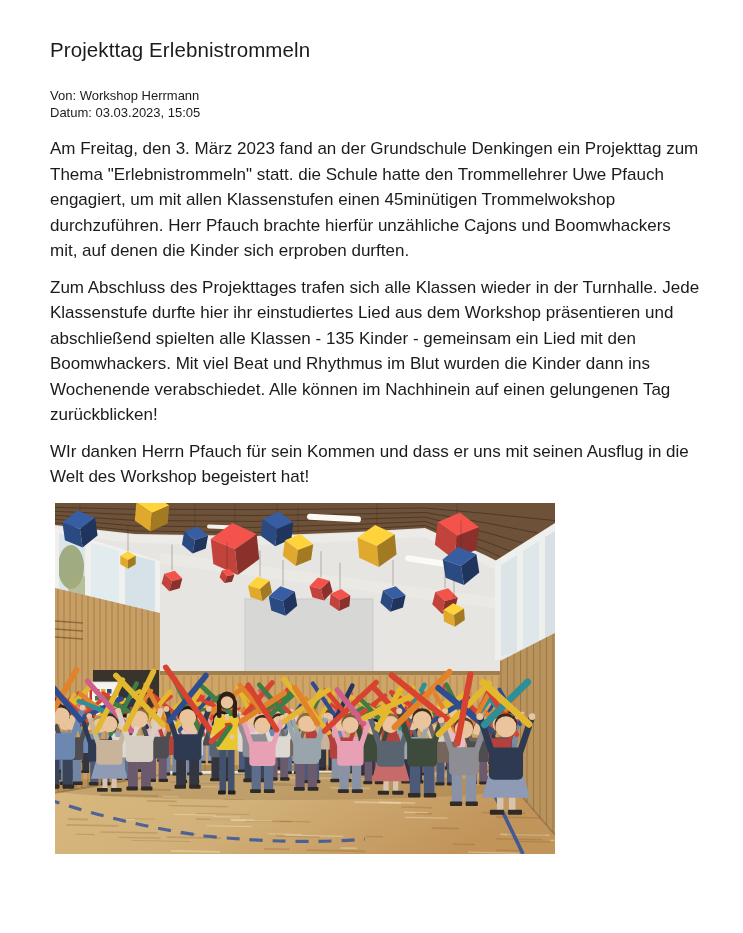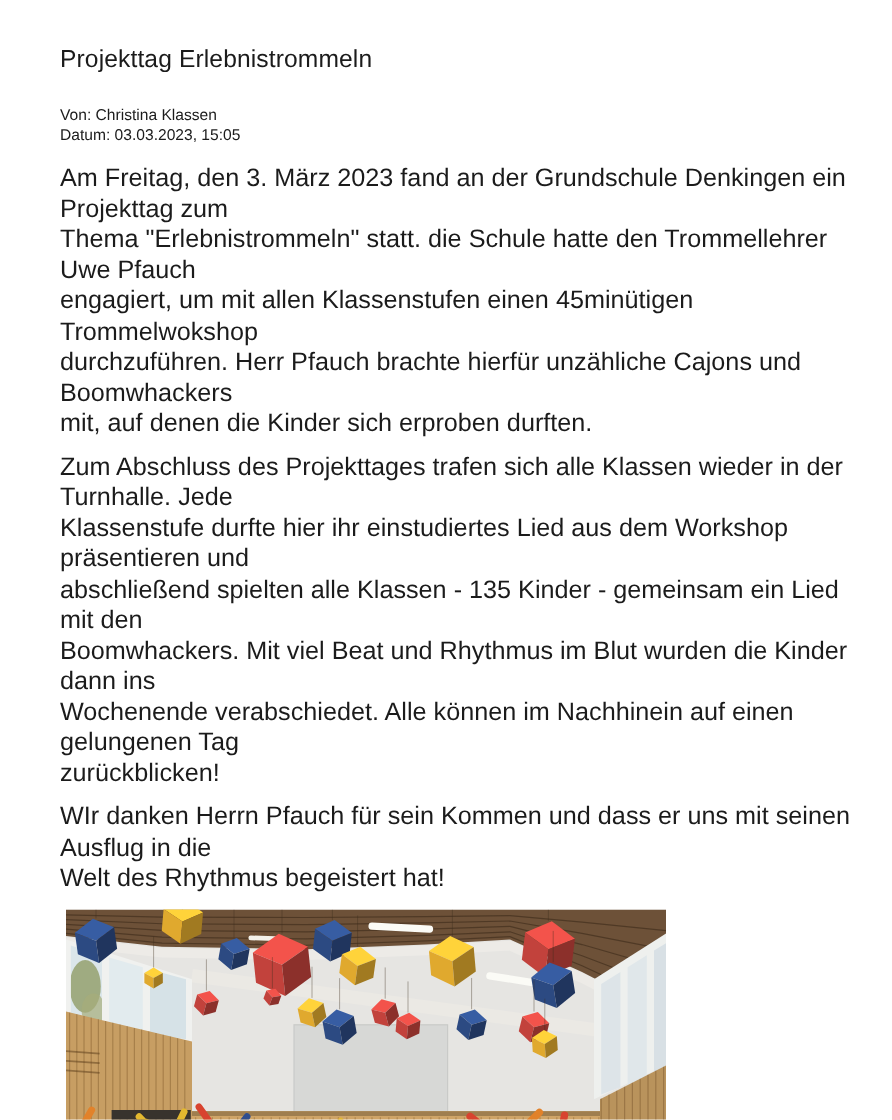--- a/index.html
+++ b/index.html
@@ -9,48 +9,48 @@
     -webkit-font-smoothing:antialiased;
   }
   .content{padding:37px 32px 0 50px;}
   h1.title{
     font-size:20.5px;font-weight:400;line-height:26px;margin:0 0 24px;
     letter-spacing:.1px;color:#1b1b1b;
   }
   .meta{font-size:13px;line-height:17px;margin:0 0 15px;color:#1b1b1b;}
   .meta div{margin:0;}
   p.body{
-    font-size:21px;line-height:25.5px;margin:0 0 11px;
+    font-size:17px;line-height:25.5px;margin:0 0 11px;
     width:672px;white-space:pre-line;color:#1b1b1b;
   }
   figure.photo{margin:13px 0 0 5px;padding:0;width:500px;height:351px;}
   figure.photo svg{display:block;}
 </style>
 </head>
 <body>
 
 <main class="content">
   <h1 class="title">Projekttag Erlebnistrommeln</h1>
   <div class="meta">
-    <div>Von: Christina Klassen</div>
+    <div>Von: Workshop Herrmann</div>
     <div>Datum: 03.03.2023, 15:05</div>
   </div>
   <p class="body">Am Freitag, den 3. März 2023 fand an der Grundschule Denkingen ein Projekttag zum
 Thema "Erlebnistrommeln" statt. die Schule hatte den Trommellehrer Uwe Pfauch
 engagiert, um mit allen Klassenstufen einen 45minütigen Trommelwokshop
 durchzuführen. Herr Pfauch brachte hierfür unzähliche Cajons und Boomwhackers
 mit, auf denen die Kinder sich erproben durften.</p>
   <p class="body">Zum Abschluss des Projekttages trafen sich alle Klassen wieder in der Turnhalle. Jede
 Klassenstufe durfte hier ihr einstudiertes Lied aus dem Workshop präsentieren und
 abschließend spielten alle Klassen - 135 Kinder - gemeinsam ein Lied mit den
 Boomwhackers. Mit viel Beat und Rhythmus im Blut wurden die Kinder dann ins
 Wochenende verabschiedet. Alle können im Nachhinein auf einen gelungenen Tag
 zurückblicken!</p>
   <p class="body">WIr danken Herrn Pfauch für sein Kommen und dass er uns mit seinen Ausflug in die
-Welt des Rhythmus begeistert hat!</p>
+Welt des Workshop begeistert hat!</p>
   <figure class="photo">
     <svg id="photo-svg" width="500" height="351" viewBox="0 0 500 351" role="img" aria-label="Kinder und Lehrerin heben bunte Boomwhackers in der Turnhalle, bunte Würfel hängen von der Holzdecke">
         <rect x="0" y="0" width="500" height="300" fill="#e6e5e2"></rect>
         <rect x="190" y="96" width="128" height="76" fill="#d7d8d6" stroke="#c9cac8" stroke-width="1"></rect>
         <polygon points="0,0 500,0 500,88 430,52 370,25 300,29 200,33 80,31 0,22" fill="#6d5138"></polygon>
         <polyline points="0,4.4 80,6.2 200,6.6000000000000005 300,5.800000000000001 370,5 430,10.4 500,17.6" fill="none" stroke="rgba(35,22,10,.4)" stroke-width="1"></polyline>
         <polyline points="0,8.36 80,11.78 200,12.540000000000001 300,11.02 370,9.5 430,19.76 500,33.44" fill="none" stroke="rgba(35,22,10,.4)" stroke-width="1"></polyline>
         <polyline points="0,12.32 80,17.360000000000003 200,18.48 300,16.240000000000002 370,14.000000000000002 430,29.120000000000005 500,49.28" fill="none" stroke="rgba(35,22,10,.4)" stroke-width="1"></polyline>
         <polyline points="0,16.28 80,22.94 200,24.419999999999998 300,21.46 370,18.5 430,38.48 500,65.12" fill="none" stroke="rgba(35,22,10,.4)" stroke-width="1"></polyline>
         <polyline points="0,19.8 80,27.900000000000002 200,29.7 300,26.1 370,22.5 430,46.800000000000004 500,79.2" fill="none" stroke="rgba(35,22,10,.4)" stroke-width="1"></polyline>

